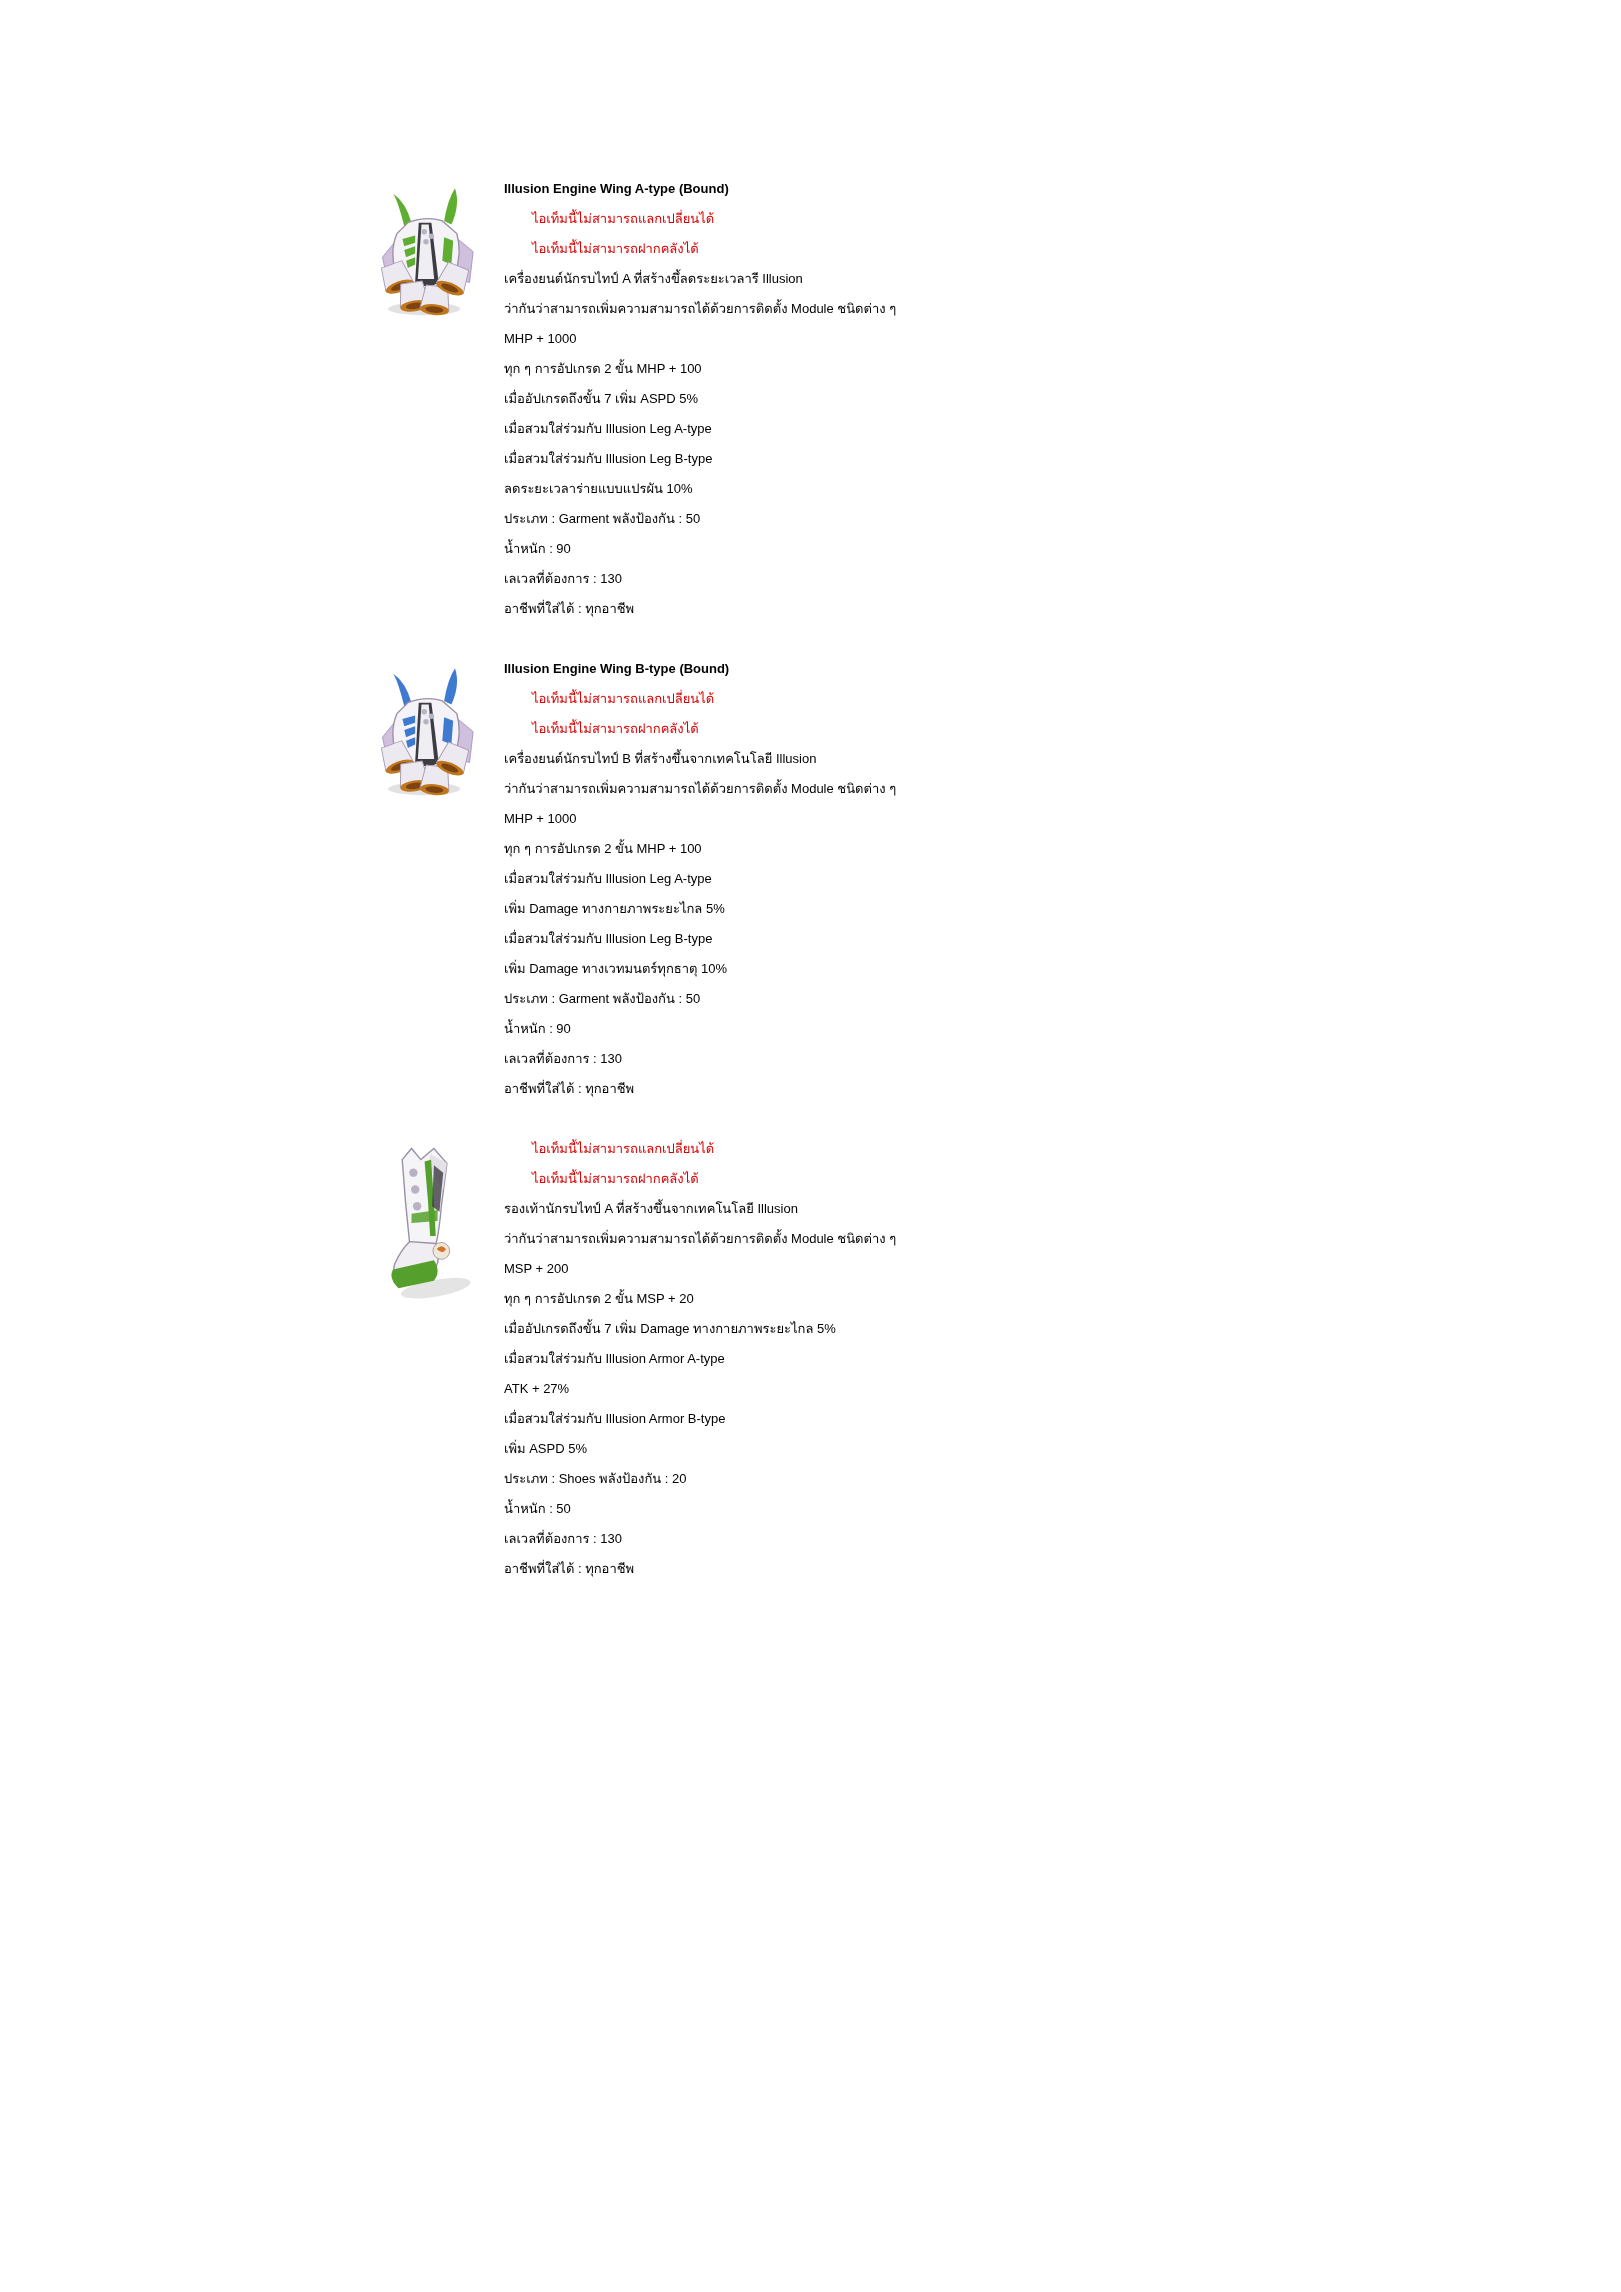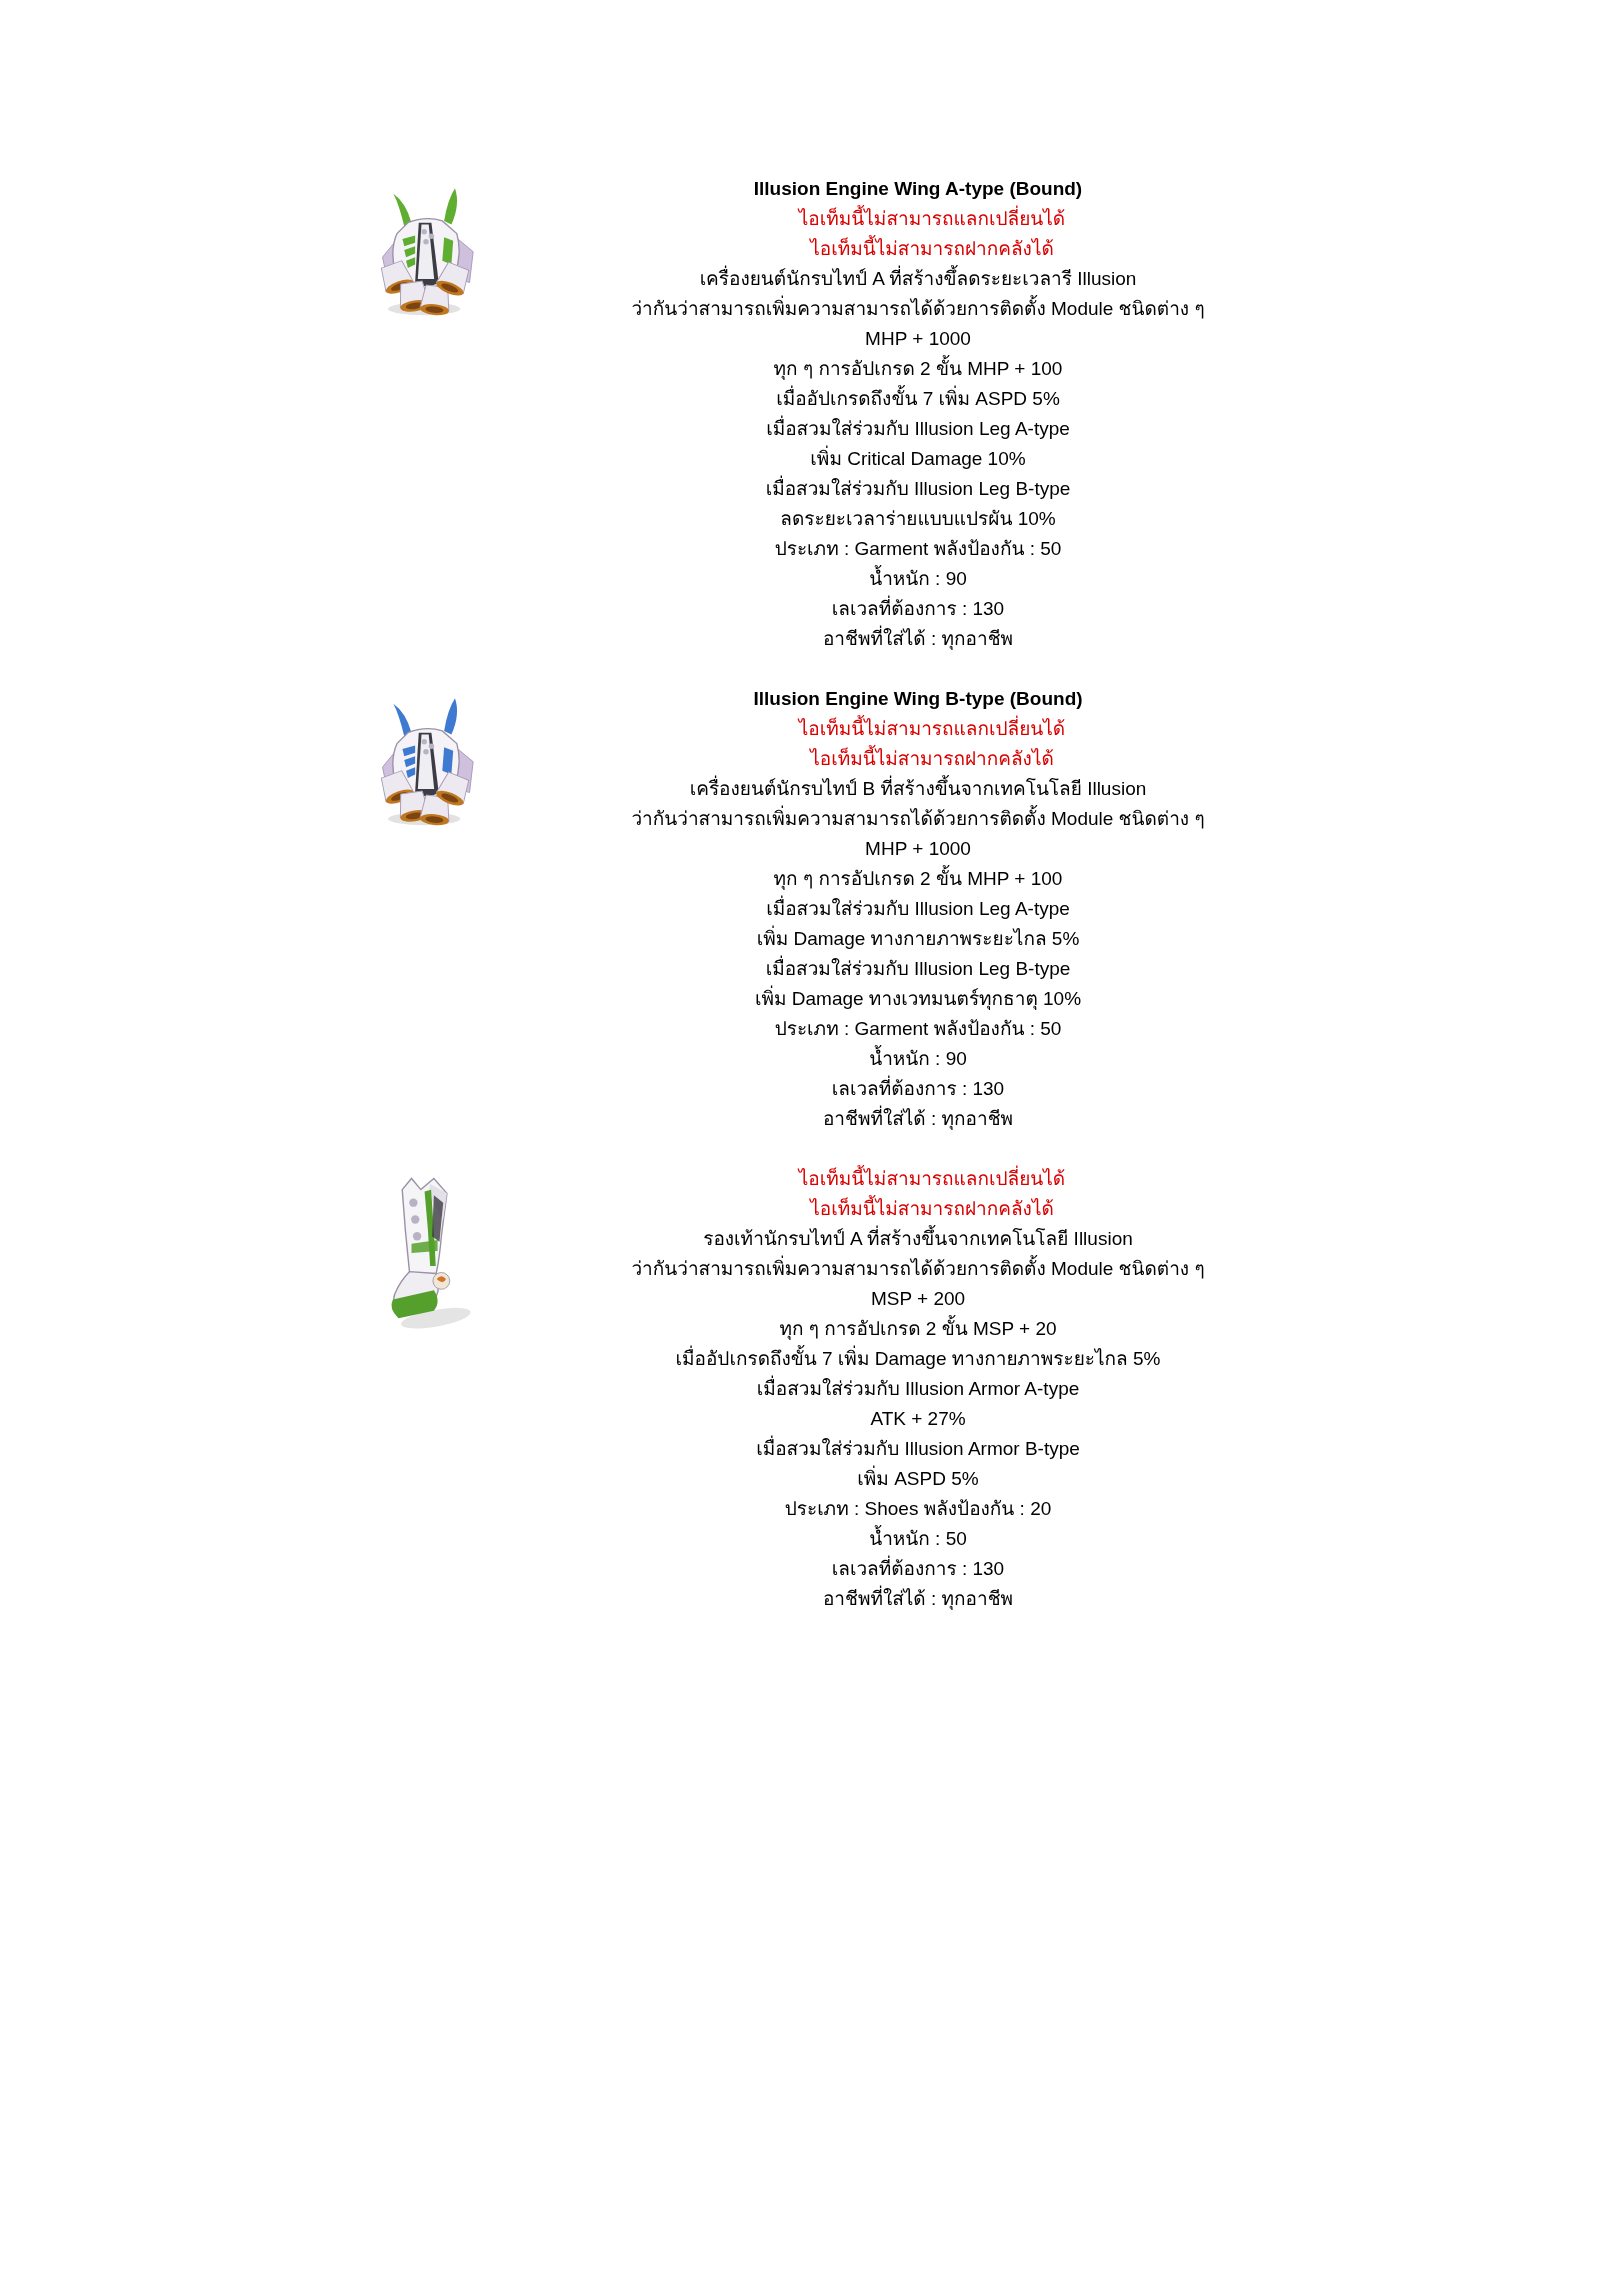--- a/index.html
+++ b/index.html
@@ -24,24 +24,23 @@
   .icon-cell {
     flex:0 0 157px;
     width:157px;
     display:flex;
     justify-content:center;
     padding-top:7.2px;
   }
   .text-cell {
     flex:1 1 auto;
     color:#000000;
-    font-size:19px;
+    font-size:13px;
     line-height:30px;
     white-space:nowrap;
-    text-align:center;
   }
   .line { height:30px; }
   .line.title { font-weight:bold; }
   .line.restriction { color:var(--restriction-red, #d90000);margin-left:28px; }
 </style>
 </head>
 <body style="background: rgb(255, 255, 255);">
 
 <div class="content" id="content">
     <div class="item-section">
@@ -87,21 +86,20 @@
       <div class="text-cell">
         <div class="line title">Illusion Engine Wing A-type (Bound)</div>
         <div class="line restriction">ไอเท็มนี้ไม่สามารถแลกเปลี่ยนได้</div>
         <div class="line restriction">ไอเท็มนี้ไม่สามารถฝากคลังได้</div>
         <div class="line">เครื่องยนต์นักรบไทป์ A ที่สร้างขึ้ลดระยะเวลารี Illusion</div>
         <div class="line">ว่ากันว่าสามารถเพิ่มความสามารถได้ด้วยการติดตั้ง Module ชนิดต่าง ๆ</div>
         <div class="line">MHP + 1000</div>
         <div class="line">ทุก ๆ การอัปเกรด 2 ขั้น MHP + 100</div>
         <div class="line">เมื่ออัปเกรดถึงขั้น 7 เพิ่ม ASPD 5%</div>
         <div class="line">เมื่อสวมใส่ร่วมกับ Illusion Leg A-type</div>
-        <div class="line">เพิ่ม Critical Damage 10%</div>
         <div class="line">เมื่อสวมใส่ร่วมกับ Illusion Leg B-type</div>
         <div class="line">ลดระยะเวลาร่ายแบบแปรผัน 10%</div>
         <div class="line">ประเภท : Garment พลังป้องกัน : 50</div>
         <div class="line">น้ำหนัก : 90</div>
         <div class="line">เลเวลที่ต้องการ : 130</div>
         <div class="line">อาชีพที่ใส่ได้ : ทุกอาชีพ</div>
       </div>
     </div>
     <div class="item-section">
       <div class="icon-cell">

